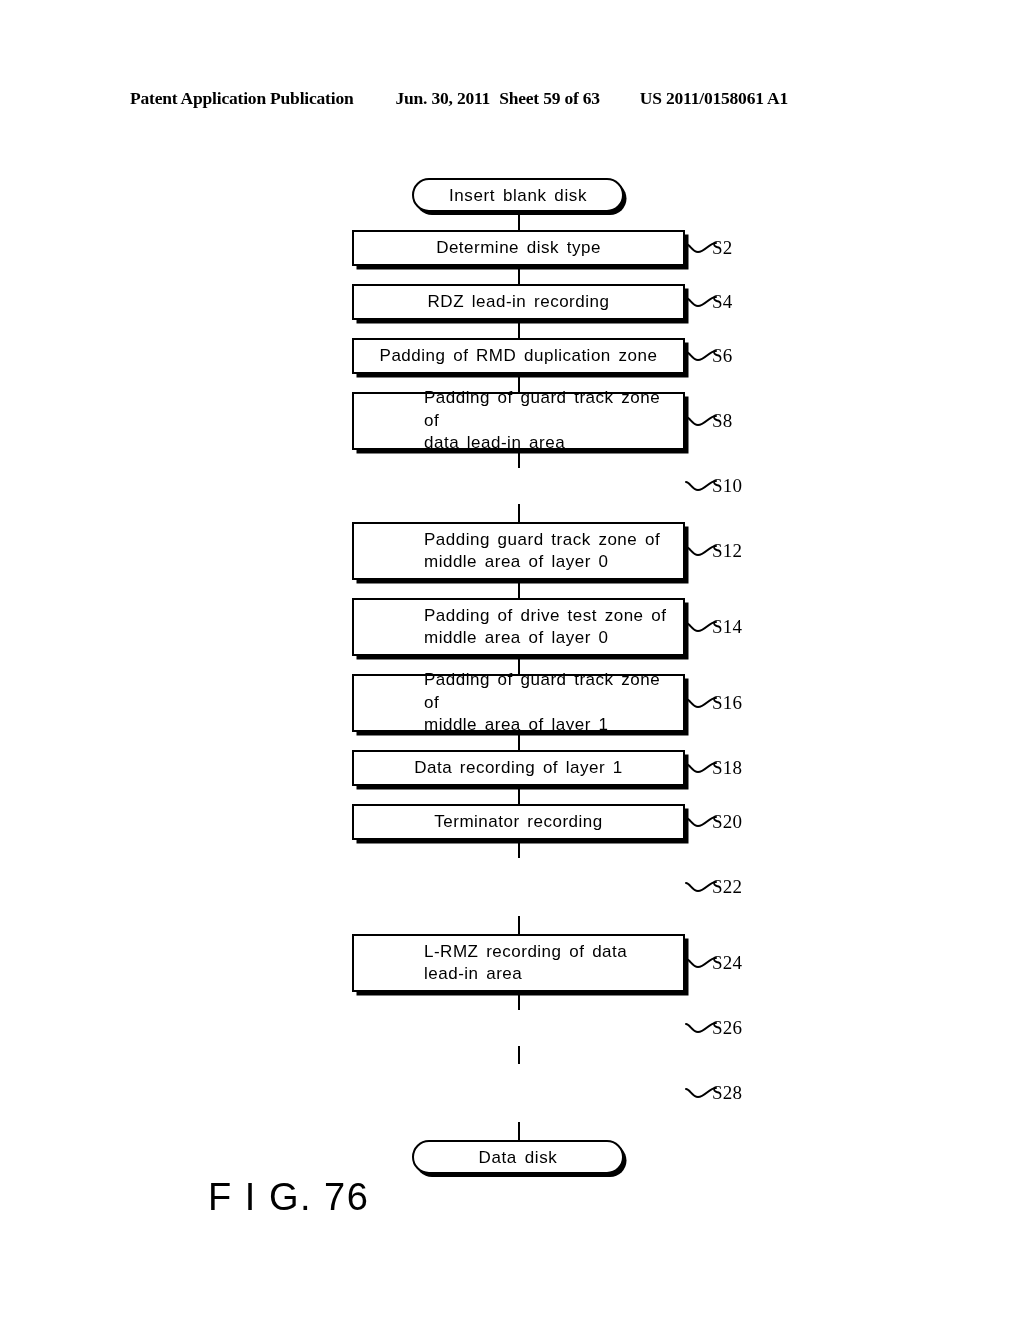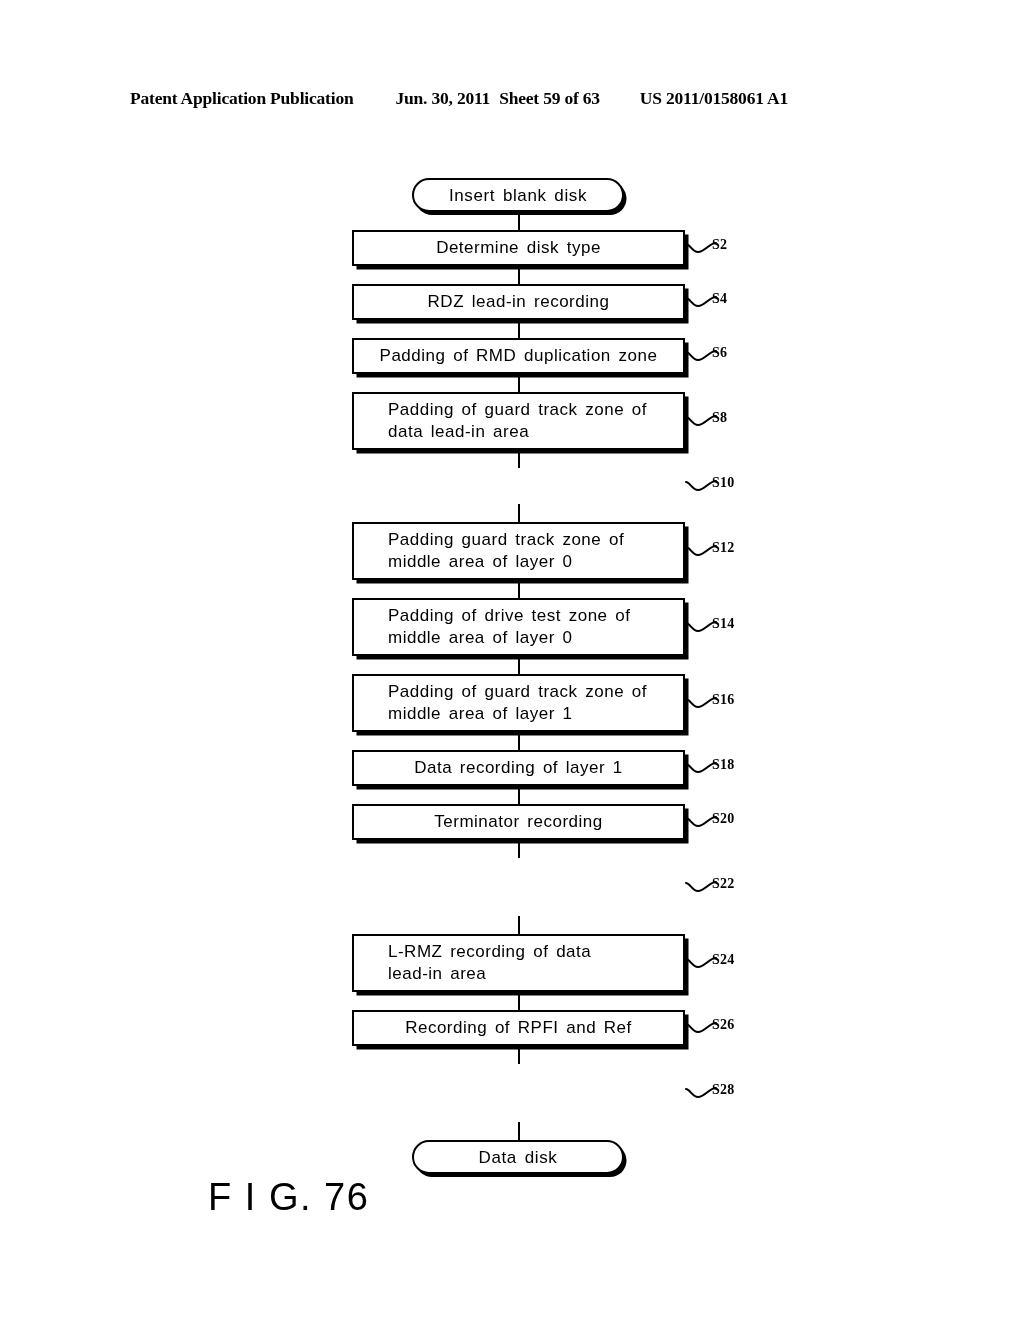--- a/index.html
+++ b/index.html
@@ -82,20 +82,21 @@
     align-items: center;
     box-shadow: 4px 4px 0 -0.5px #000;
   }
   .process.one-line {
     height: 36px;
     justify-content: center;
   }
   .process.two-line {
     height: 58px;
     justify-content: flex-start;
+    padding-left: 36px;
   }
   .process .node-text {
     font-size: 17px;
     letter-spacing: 0.5px;
     word-spacing: 2.5px;
     line-height: 1.32;
     white-space: pre-line;
   }
   .process.one-line .node-text {
     white-space: nowrap;
@@ -112,22 +113,22 @@
     left: 518px;
     width: 2px;
     background: #000;
   }
 
   
   .step-label {
     position: absolute;
     left: 712px;
     font-family: "Liberation Serif", serif;
-    font-size: 14px;
-    font-weight: bold;
+    font-size: 19px;
+    font-weight: normal;
     letter-spacing: 0.2px;
     white-space: nowrap;
     line-height: 1;
   }
   .step-squiggle {
     position: absolute;
     left: 685px;
     width: 30px;
     height: 12px;
     overflow: visible;
@@ -273,23 +274,20 @@
       <span class="node-text">L-RMZ recording of data
 lead-in area</span>
     </div>
     <div class="step-squiggle" style="top: 955px;">
       <svg width="32" height="16" viewBox="0 0 32 16">
         <path d="M1 4 C 5 4, 7 12, 13 12 C 20 12, 24 3, 31 3" fill="none" stroke="#000" stroke-width="2" stroke-linecap="round"></path>
       </svg>
     </div>
     <div class="step-label" style="top: 953px;">S24</div>
     <div class="connector" style="top: 992px; height: 18px;"></div>
-    <div class="node process one-line" style="top: 1010px;">
-      <span class="node-text">Recording of RPFI and Ref</span>
-    </div>
     <div class="step-squiggle" style="top: 1020px;">
       <svg width="32" height="16" viewBox="0 0 32 16">
         <path d="M1 4 C 5 4, 7 12, 13 12 C 20 12, 24 3, 31 3" fill="none" stroke="#000" stroke-width="2" stroke-linecap="round"></path>
       </svg>
     </div>
     <div class="step-label" style="top: 1018px;">S26</div>
     <div class="connector" style="top: 1046px; height: 18px;"></div>
     <div class="step-squiggle" style="top: 1085px;">
       <svg width="32" height="16" viewBox="0 0 32 16">
         <path d="M1 4 C 5 4, 7 12, 13 12 C 20 12, 24 3, 31 3" fill="none" stroke="#000" stroke-width="2" stroke-linecap="round"></path>

